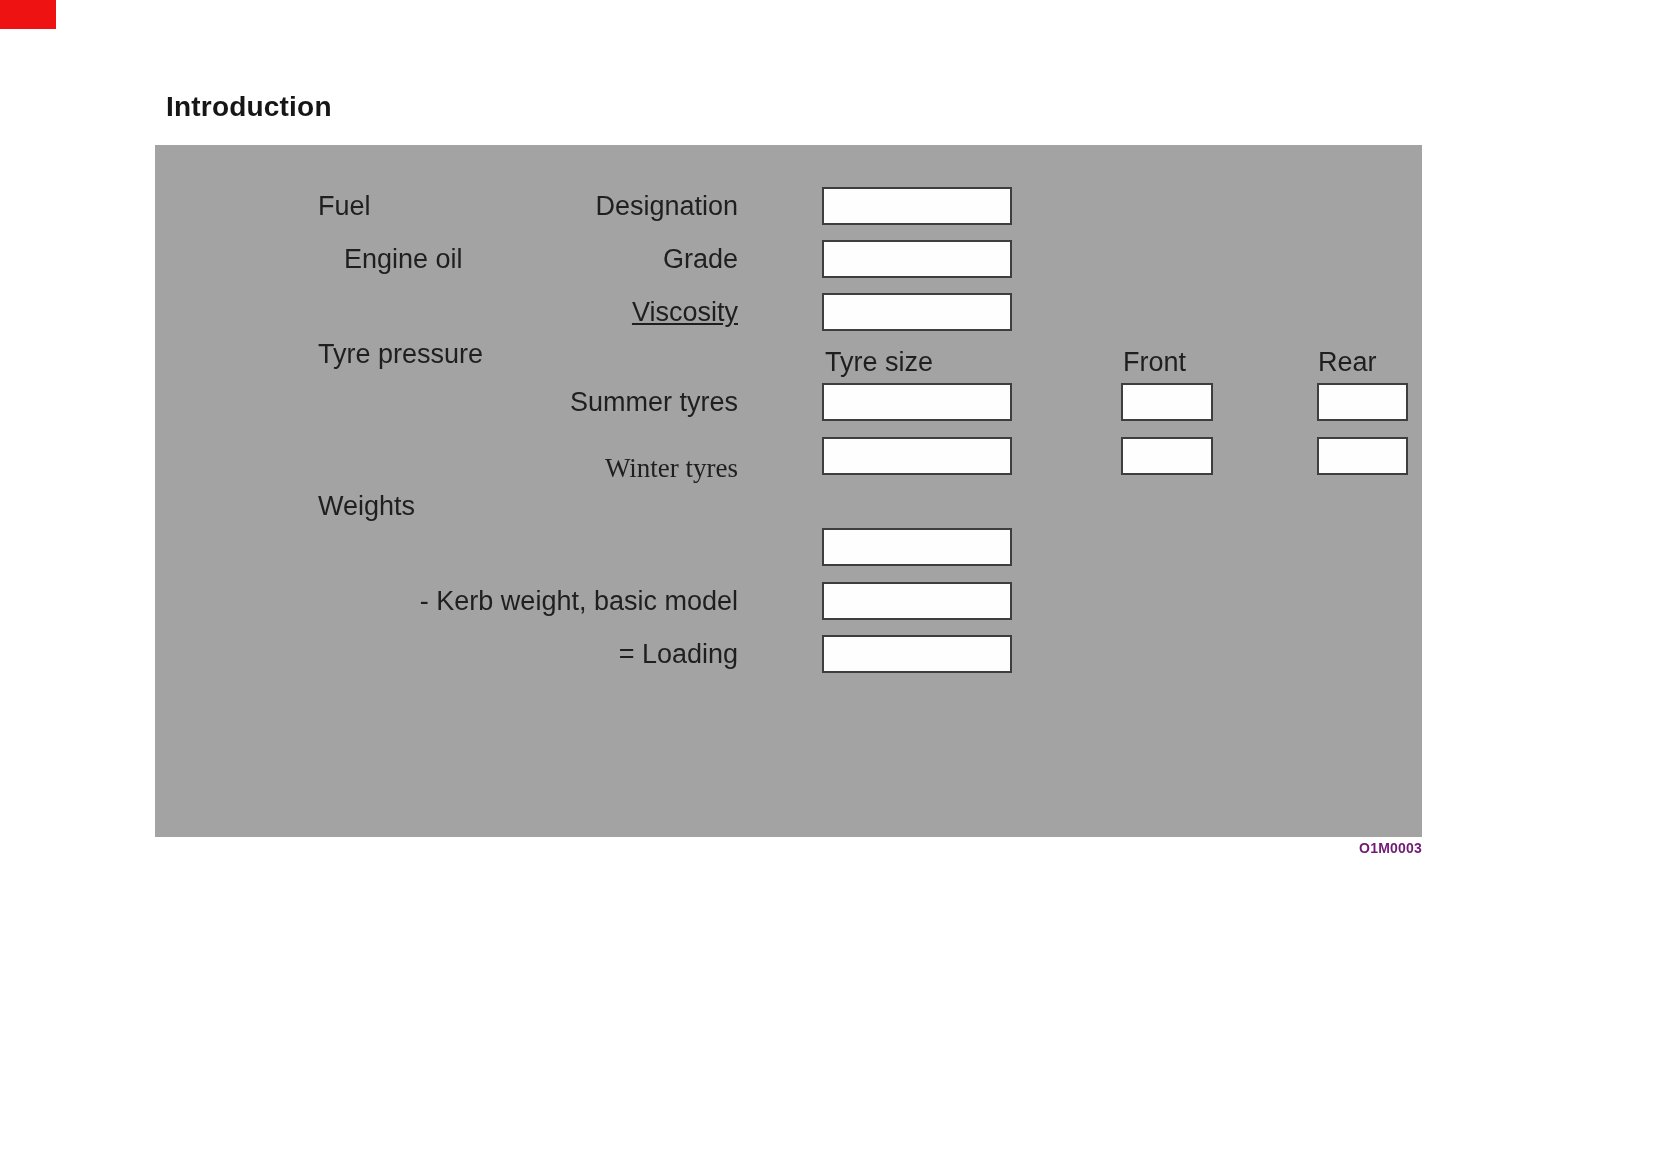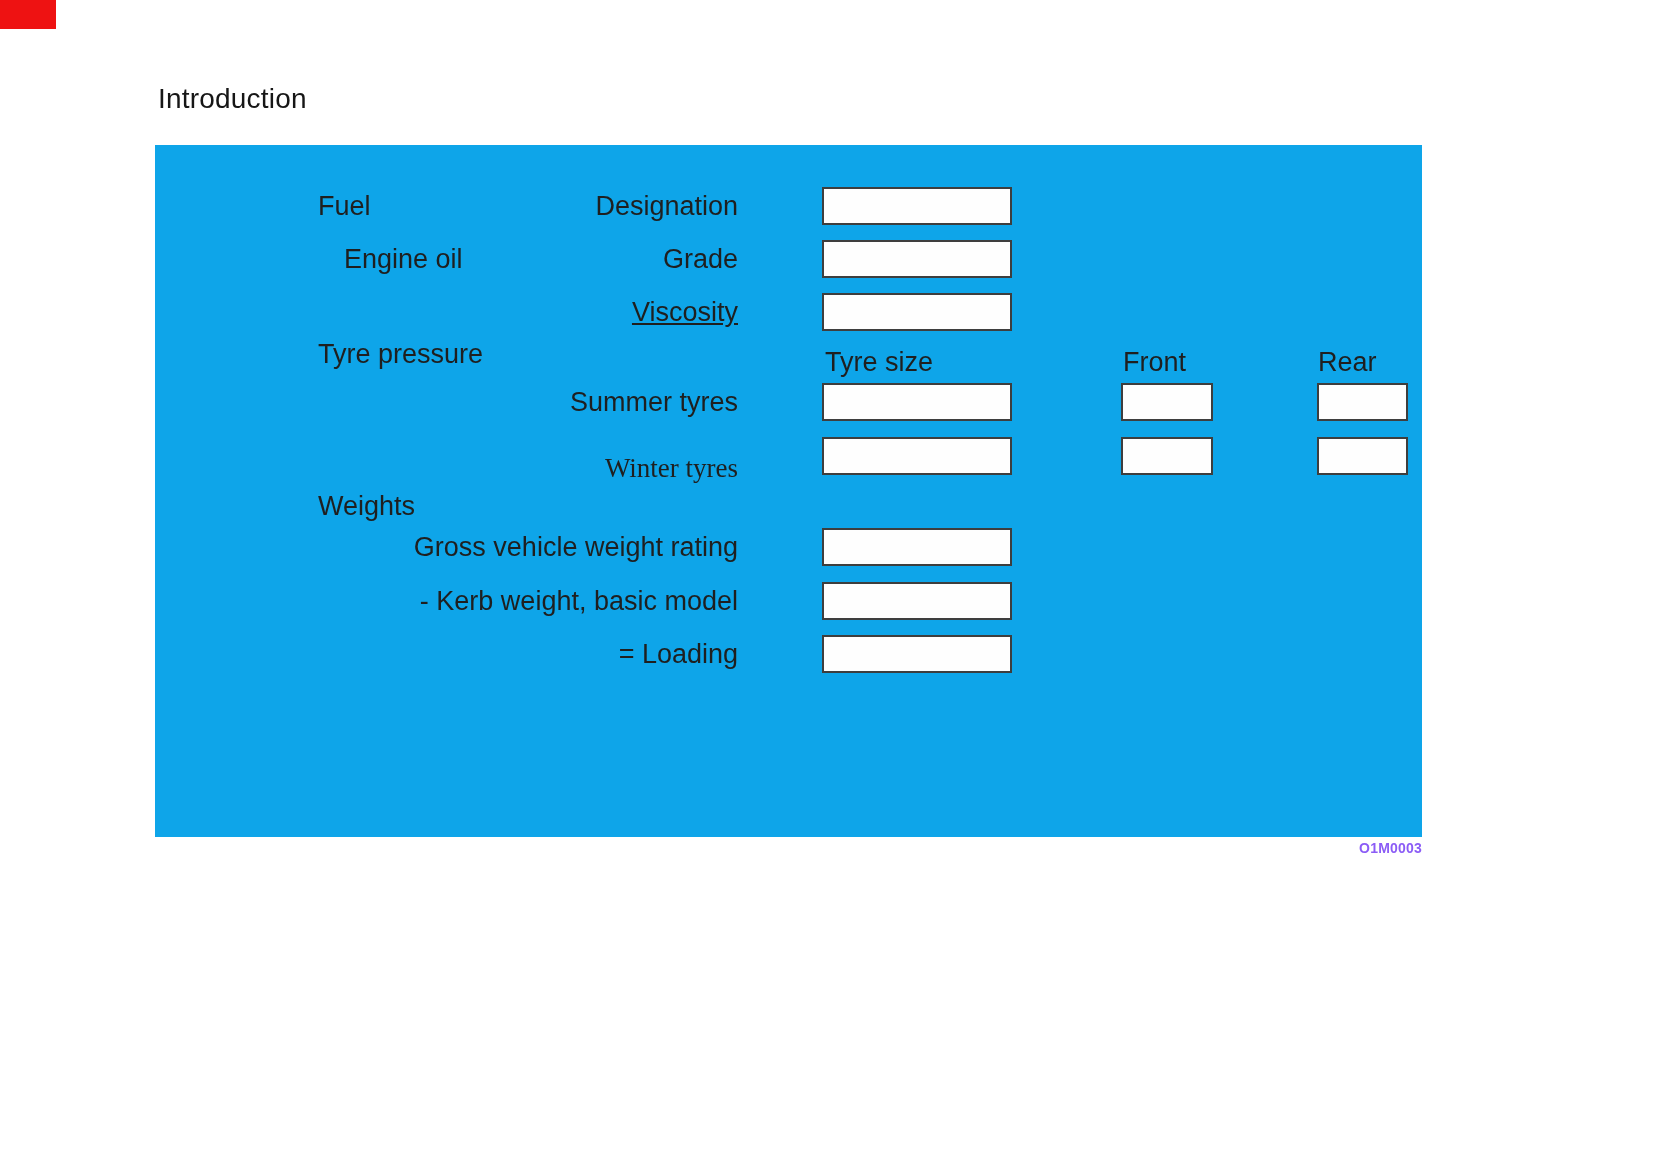--- a/index.html
+++ b/index.html
@@ -17,32 +17,32 @@
   }
   .corner-marker {
     position: absolute;
     left: 0; top: 0;
     width: 56px; height: 29px;
     background: #ee1212;
   }
   .page-title {
     position: absolute;
     left: 158px; top: 82px;
-    margin: 0;
+    margin: 8px;
     font-size: 28px;
-    font-weight: normal;
+    font-weight: bold;
     color: #161616;
     letter-spacing: 0.2px;
     line-height: 34px;
   }
   .panel {
     position: absolute;
     left: 155px; top: 145px;
     width: 1267px; height: 692px;
-    background: #0ea5e9;
+    background: #a3a3a3;
   }
   .lbl {
     position: absolute;
     height: 38px;
     display: flex;
     align-items: center;
     font-size: 27px;
     color: #1f1f1f;
     white-space: nowrap;
   }
@@ -68,21 +68,21 @@
     box-sizing: border-box;
     border: 2px solid #3e3e3e;
     background: #fefefe;
   }
   .figure-code {
     position: absolute;
     right: 231px;
     top: 840px;
     font-size: 14px;
     font-weight: bold;
-    color: #8b5cf6;
+    color: #701a75;
     letter-spacing: 0.2px;
   }
 </style>
 </head>
 <body>
 
 <div class="page">
 
   <div class="corner-marker"></div>
 
@@ -111,21 +111,20 @@
     <div class="lbl lbl-right" style="top:238px; right:684px;">Summer tyres</div>
     <div class="box" style="top:238px; left:667px;"></div>
     <div class="smallbox" style="top:238px; left:966px;"></div>
     <div class="smallbox" style="top:238px; left:1162px; width:91px;"></div>
 
     <div class="lbl lbl-right" style="top:304px; right:684px;font-family:Liberation Serif, serif;">Winter tyres</div>
     <div class="box" style="top:292px; left:667px;"></div>
     <div class="smallbox" style="top:292px; left:966px;"></div>
     <div class="smallbox" style="top:292px; left:1162px; width:91px;"></div>
 
-    <div class="lbl lbl-right" style="top:383px; right:684px;">Gross vehicle weight rating</div>
     <div class="box" style="top:383px; left:667px;"></div>
 
     <div class="lbl lbl-right" style="top:437px; right:684px;">- Kerb weight, basic model</div>
     <div class="box" style="top:437px; left:667px;"></div>
 
     <div class="lbl lbl-right" style="top:490px; right:684px;">= Loading</div>
     <div class="box" style="top:490px; left:667px;"></div>
 
   </div>
 

